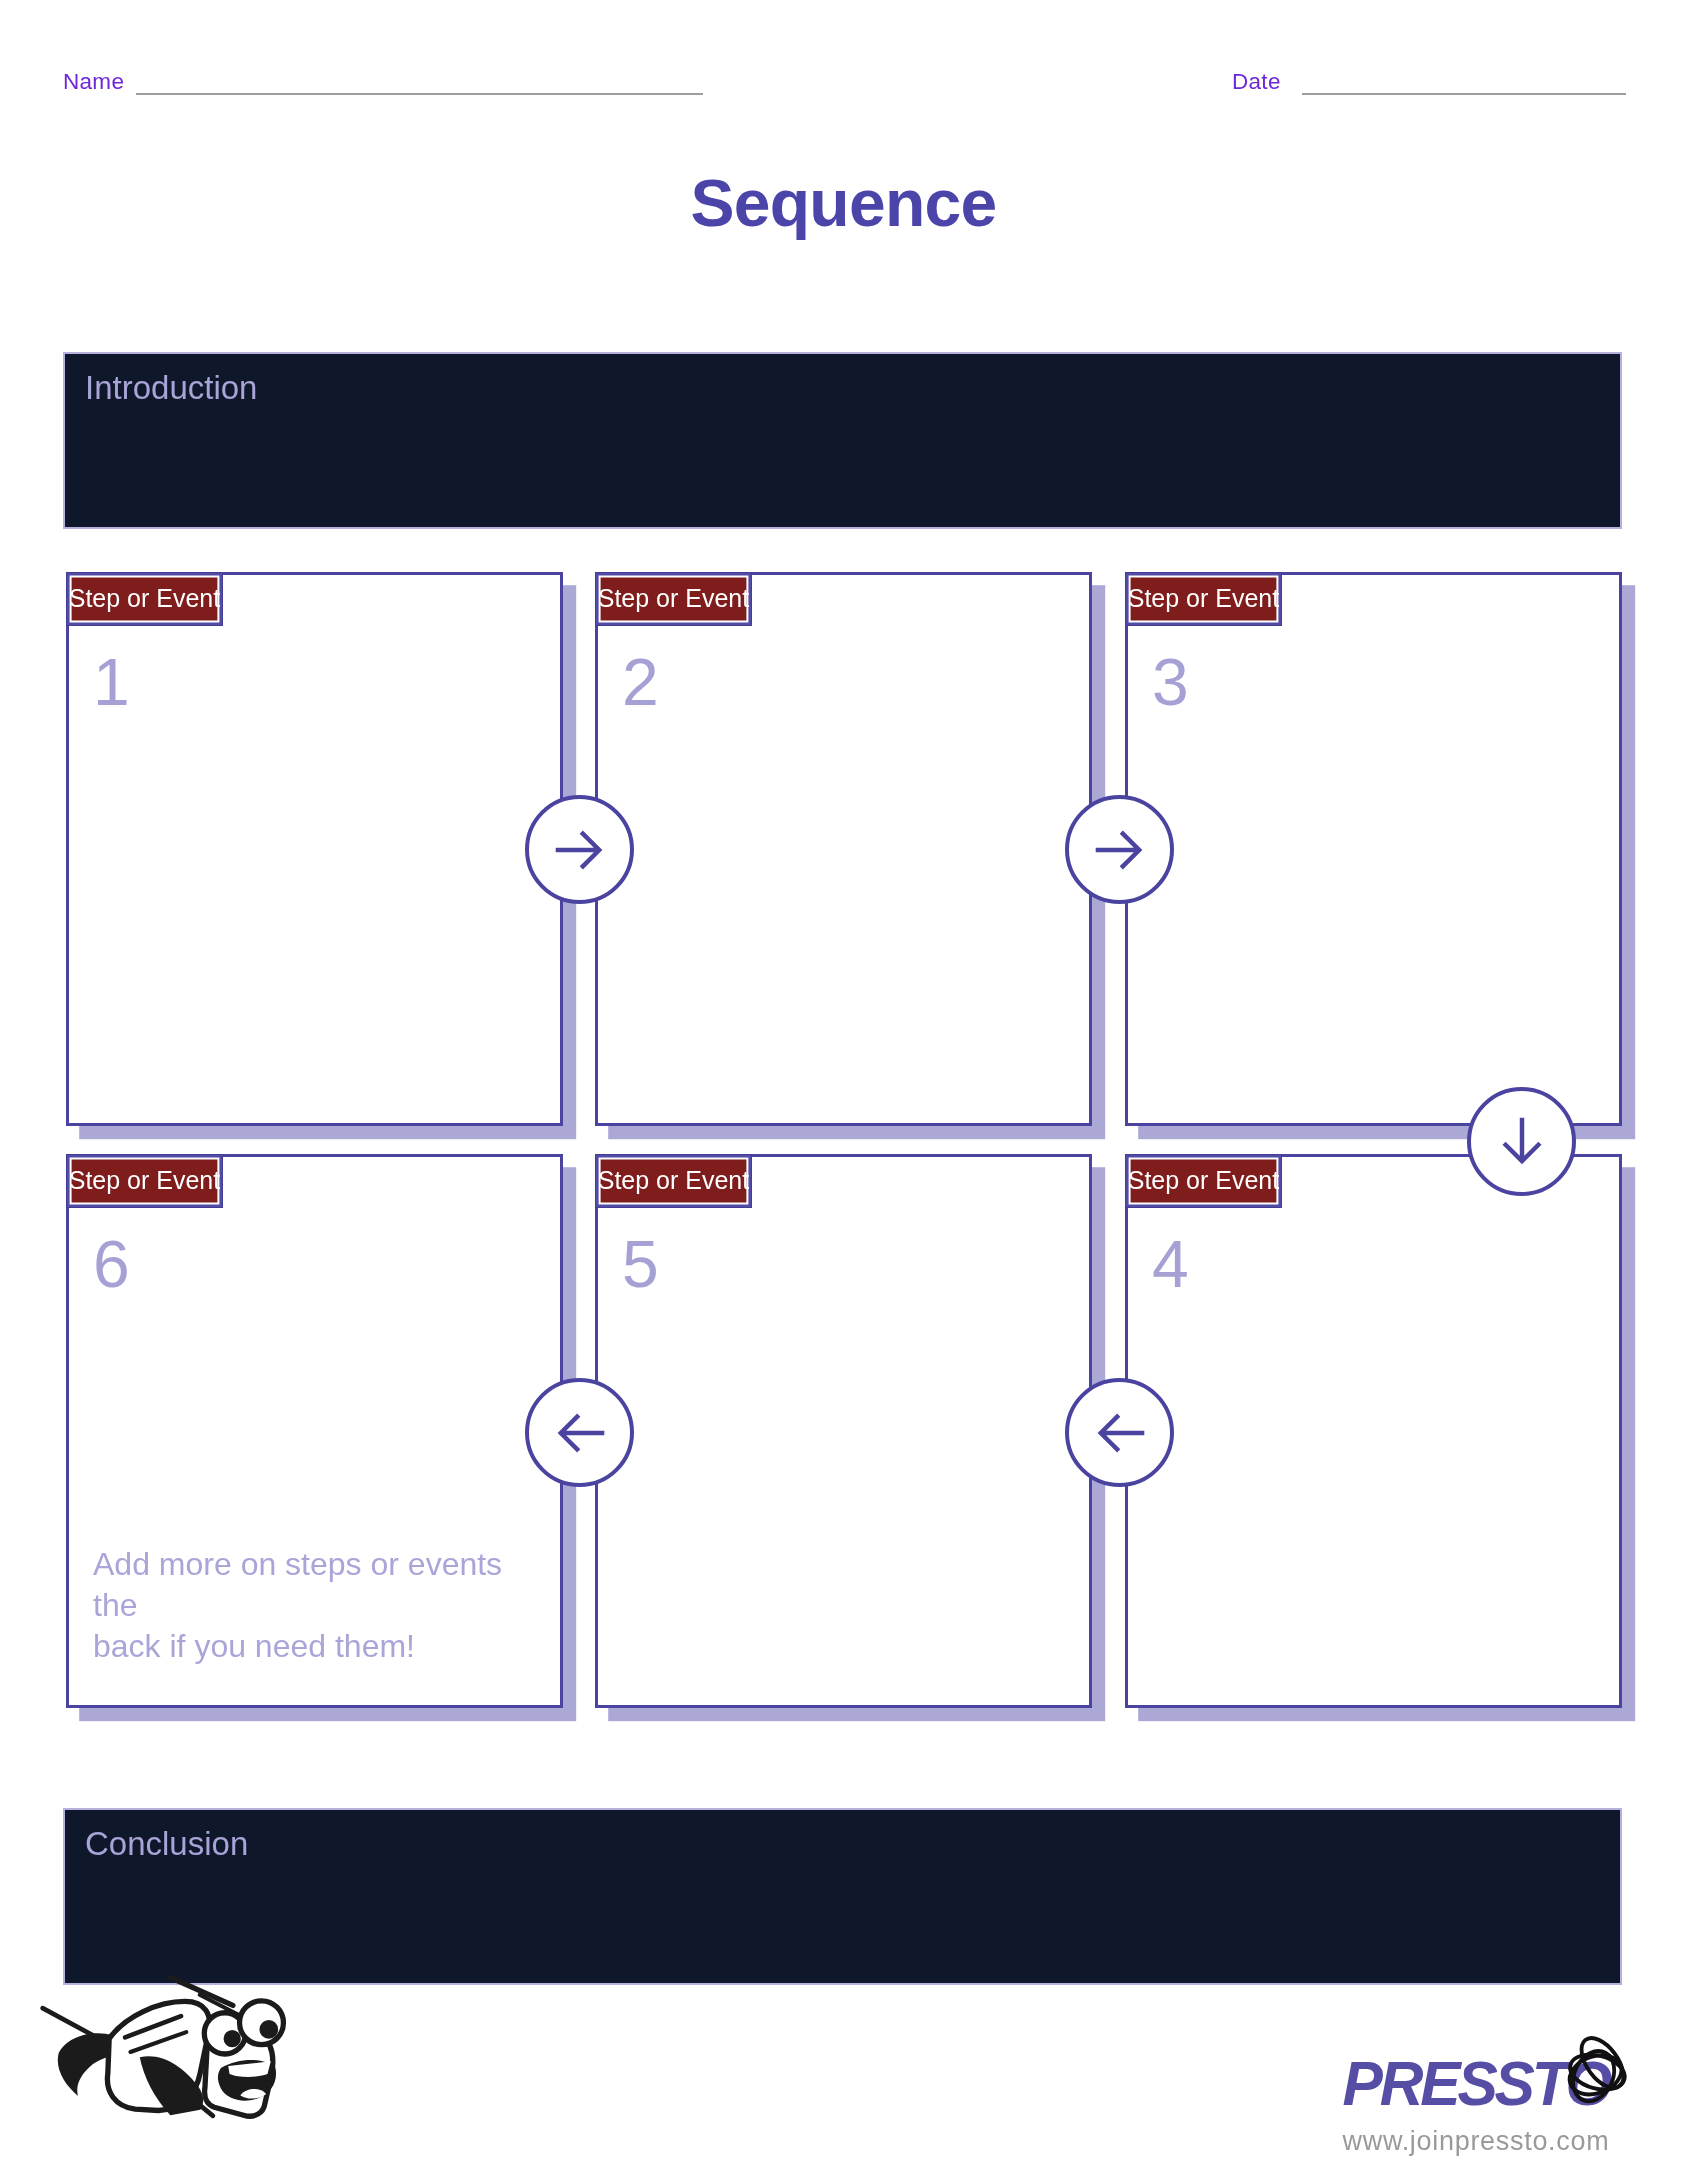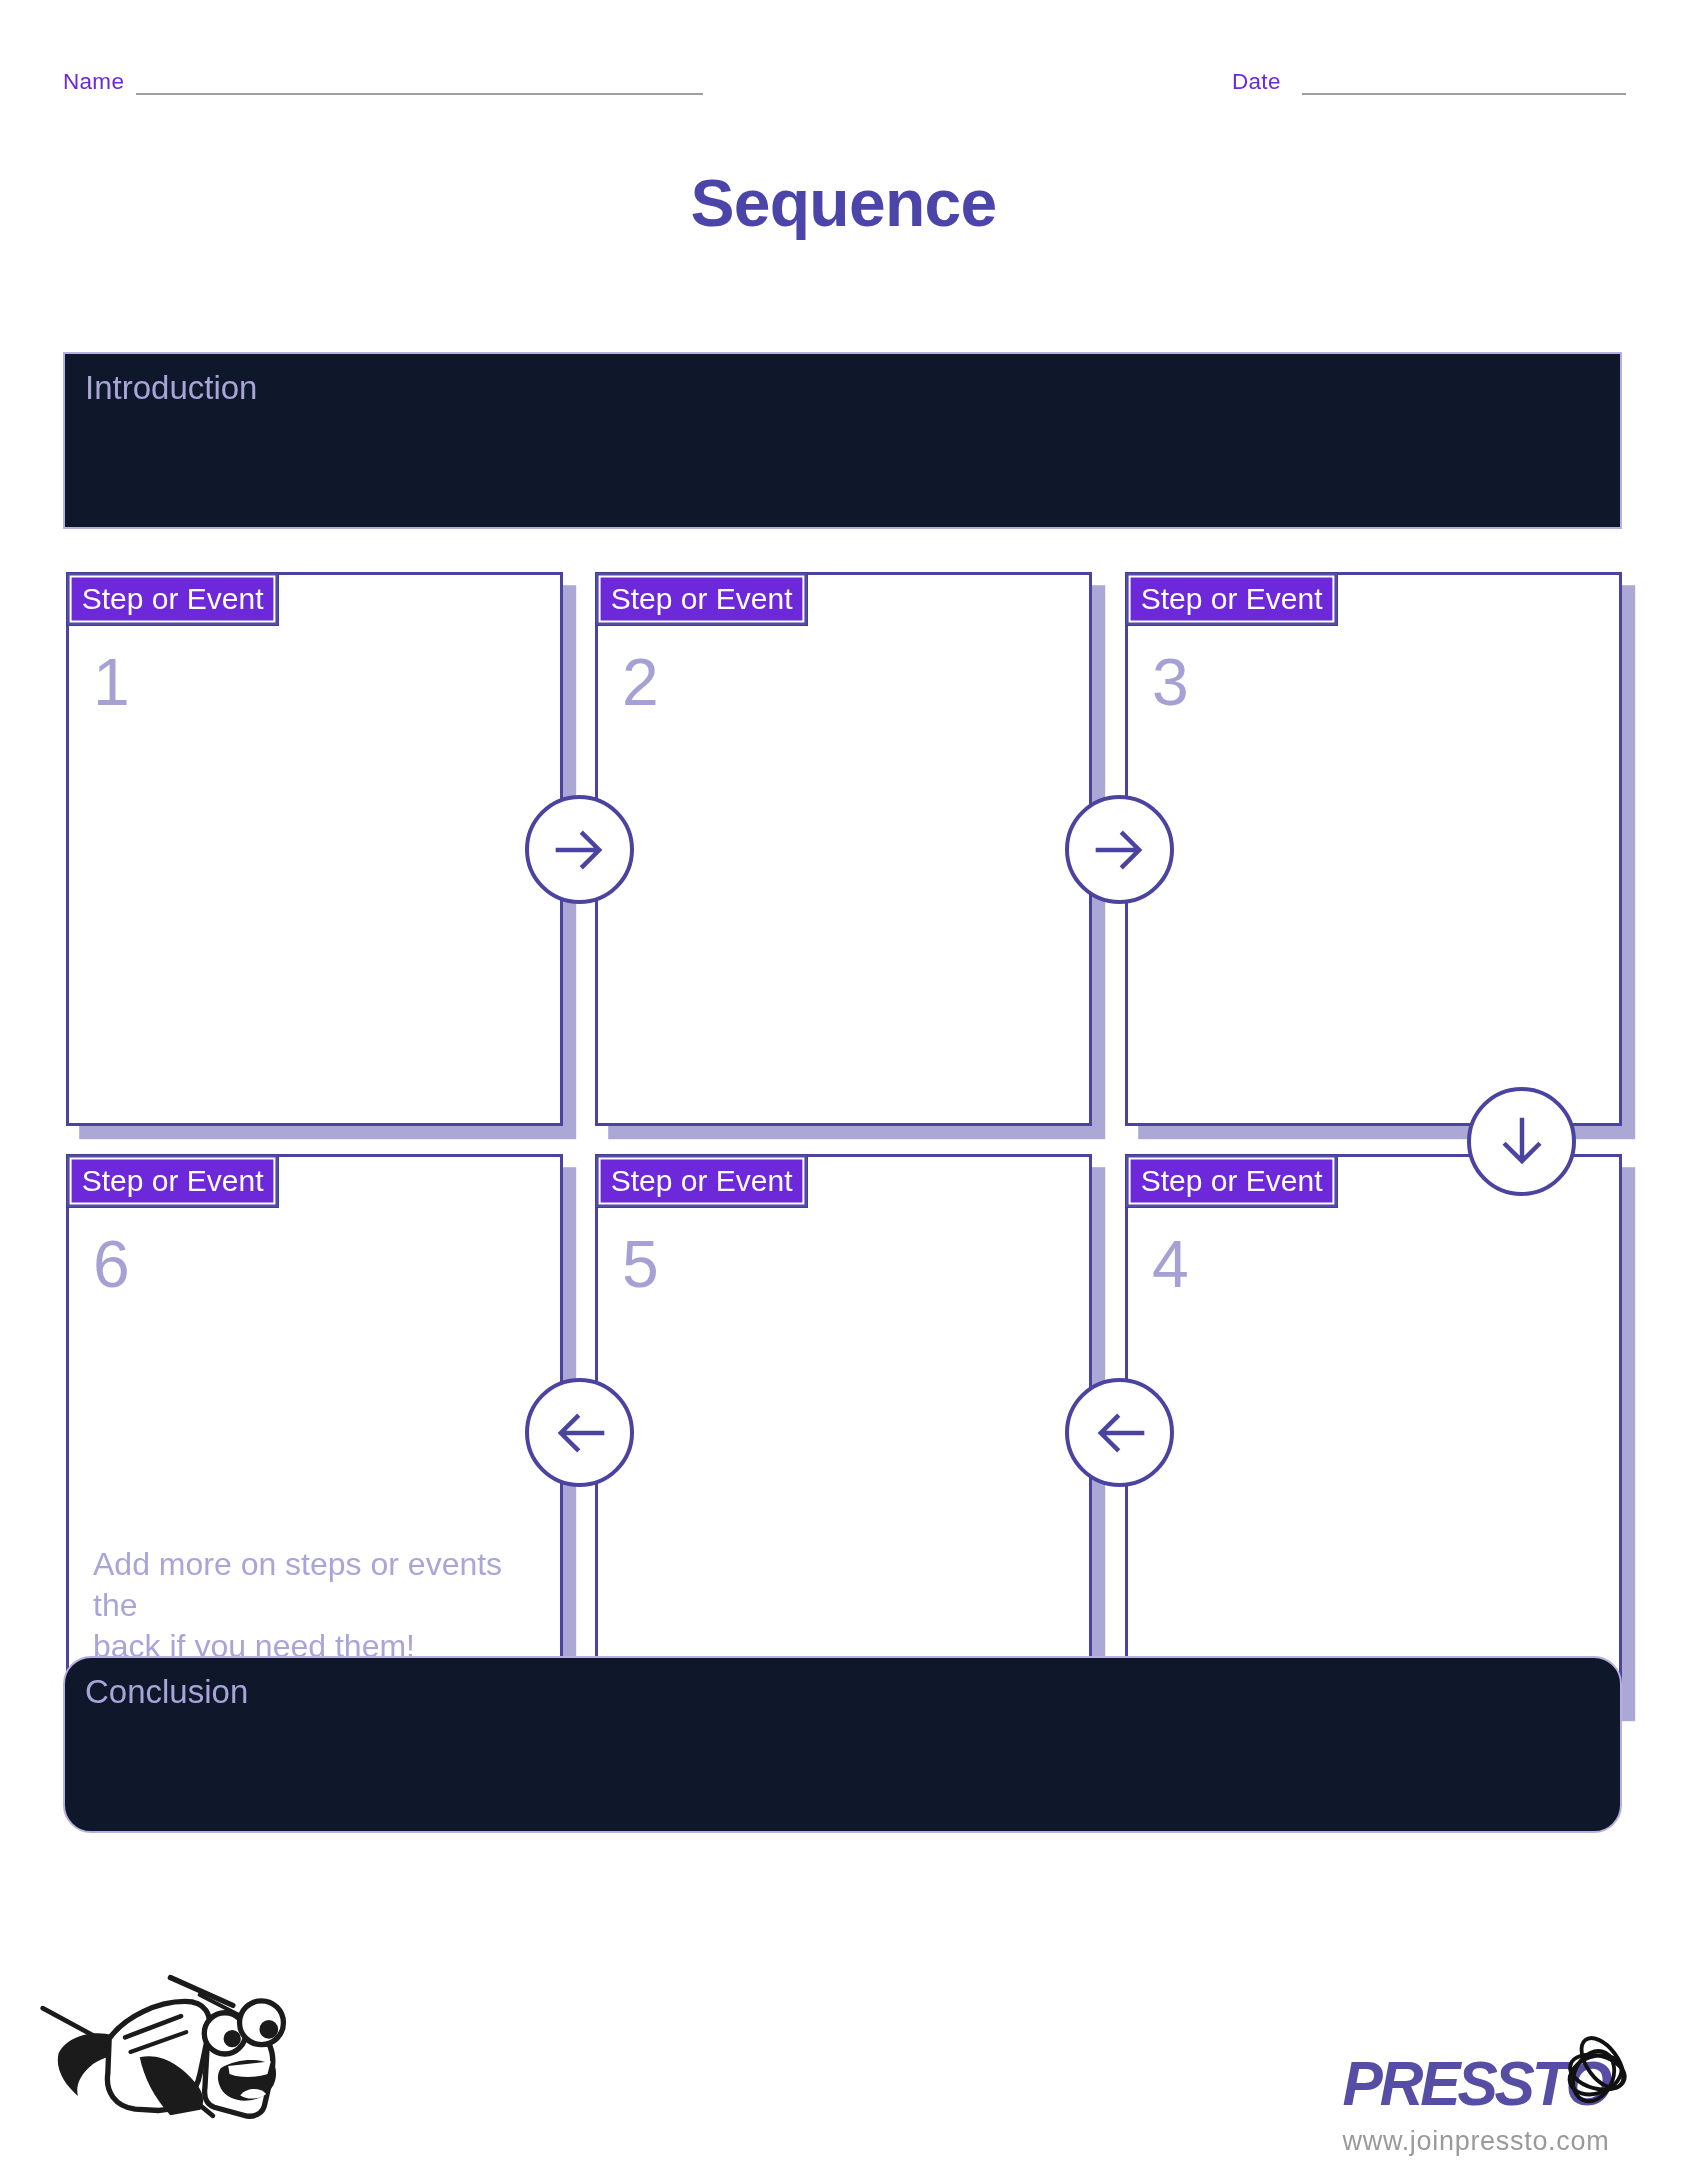--- a/index.html
+++ b/index.html
@@ -28,24 +28,24 @@
     display:block;margin:14.6px 0 0 20px;font-size:33px;color:#a8a4d8;
   }
   
   .stepbox{
     position:absolute;width:491px;height:548px;background:#ffffff;
     border:3.3px solid #4a44a0;
     box-shadow:13.2px 13.2px 0 0 #aca8d6;
   }
   .badge{
     position:absolute;top:-3.3px;left:-3.3px;height:52px;
-    display:flex;align-items:center;padding:0 15px;
-    background:#6d28d9;border:1.3px solid #443d94;
+    display:flex;align-items:center;padding:0 2px;
+    background:#7f1d1d;border:1.3px solid #443d94;
     box-shadow:inset 0 0 0 2.6px #534ca6, inset 0 0 0 4.6px #ffffff;
-    color:#ffffff;font-size:30px;white-space:nowrap;
+    color:#ffffff;font-size:25px;white-space:nowrap;
   }
   .num{
     position:absolute;top:74px;left:24px;
     font-size:66px;color:#a5a1d4;line-height:1;
   }
   .hint{
     position:absolute;left:24px;bottom:38px;width:437px;
     font-size:32px;line-height:41px;color:#a9a5d8;
   }
   
@@ -137,21 +137,21 @@
     <svg viewBox="0 0 100 100">
         <path d="M12 50 H80 M52 22 L80 50 L52 78" fill="none" stroke="#4a44a0" stroke-width="7"></path>
       </svg>
   </div>
   <div class="circle rot-left" style="left:1065px;top:1378px;">
     <svg viewBox="0 0 100 100">
         <path d="M12 50 H80 M52 22 L80 50 L52 78" fill="none" stroke="#4a44a0" stroke-width="7"></path>
       </svg>
   </div>
 
-  <div class="panel" style="top:1656px;border-radius:28px;">
+  <div class="panel" style="top:1808px;">
     <span class="ph">Conclusion</span>
   </div>
 
   <svg class="mascot" viewBox="0 0 430 240">
     <g stroke="#1b1b1b" stroke-linecap="round" fill="none">
       <path d="M196 8 L290 50" stroke-width="8"></path>
       <path d="M240 34 L302 66" stroke-width="6"></path>
       <path d="M4 54 L100 106" stroke-width="7"></path>
     </g>
     <path d="M28 122 C40 96 80 86 110 95 C134 102 144 114 139 129 C112 121 86 129 70 147 C58 160 54 173 57 186 C38 170 22 146 28 122 Z" fill="#1b1b1b"></path>

